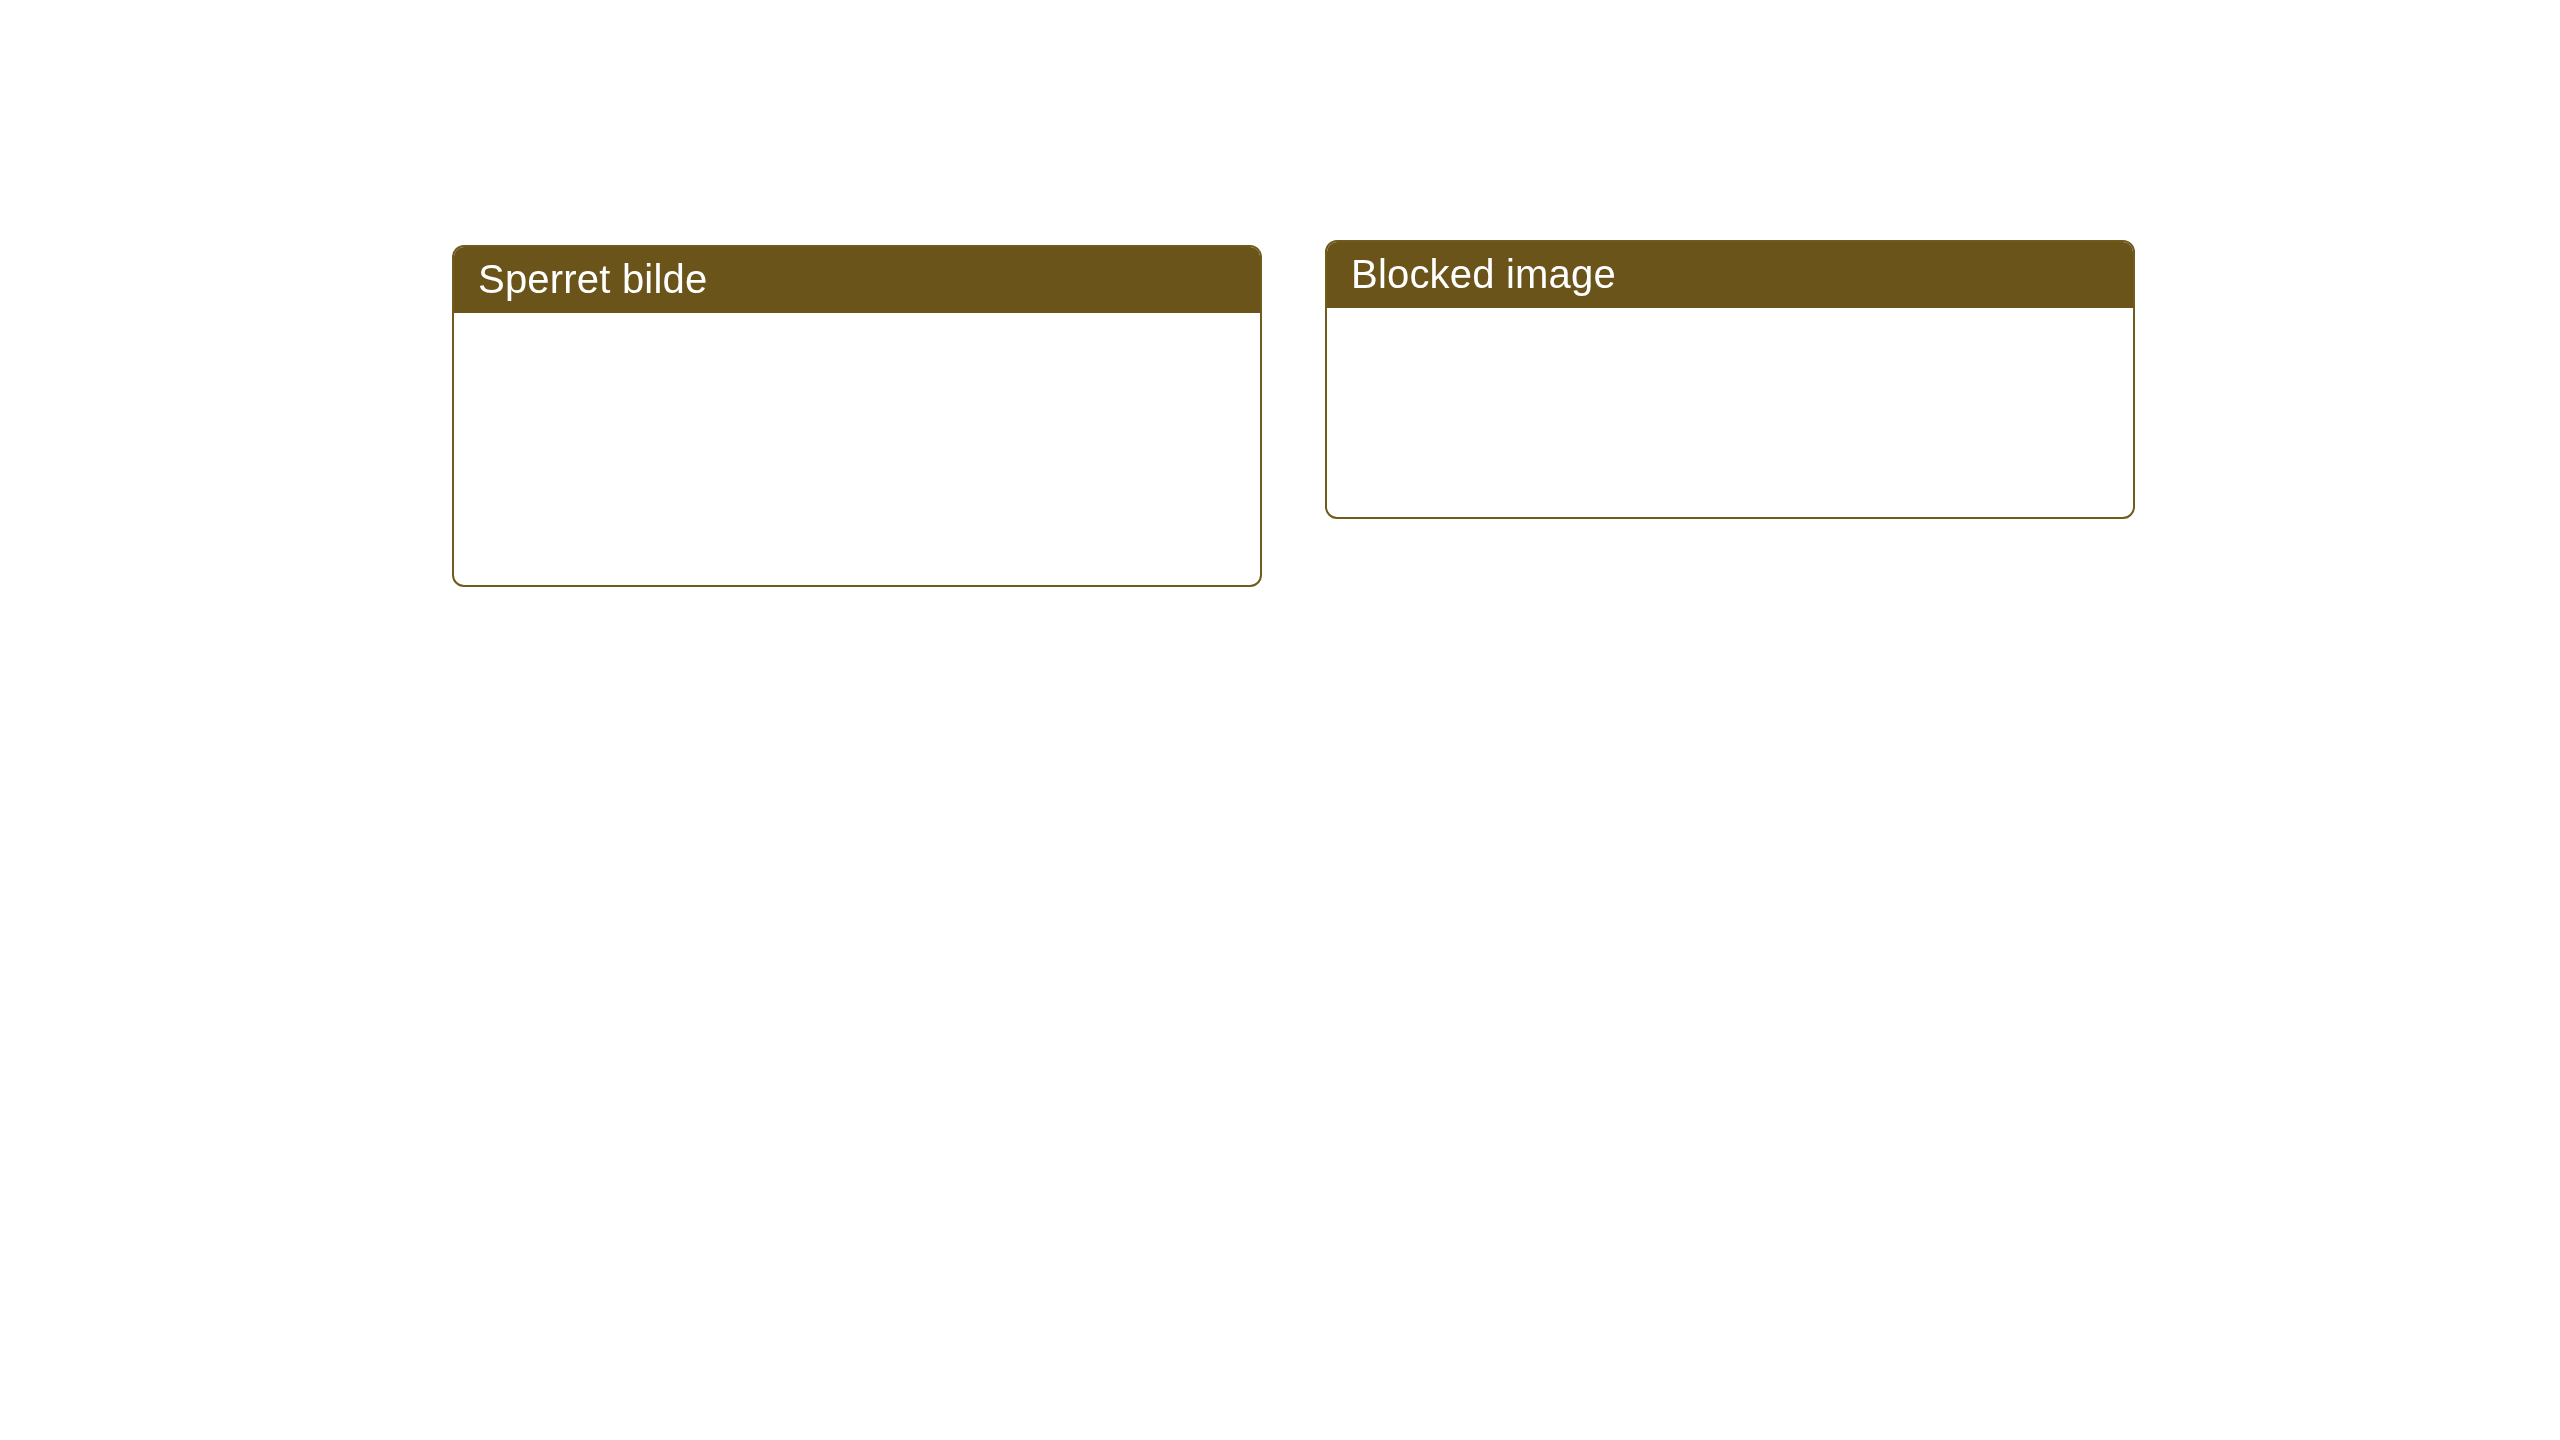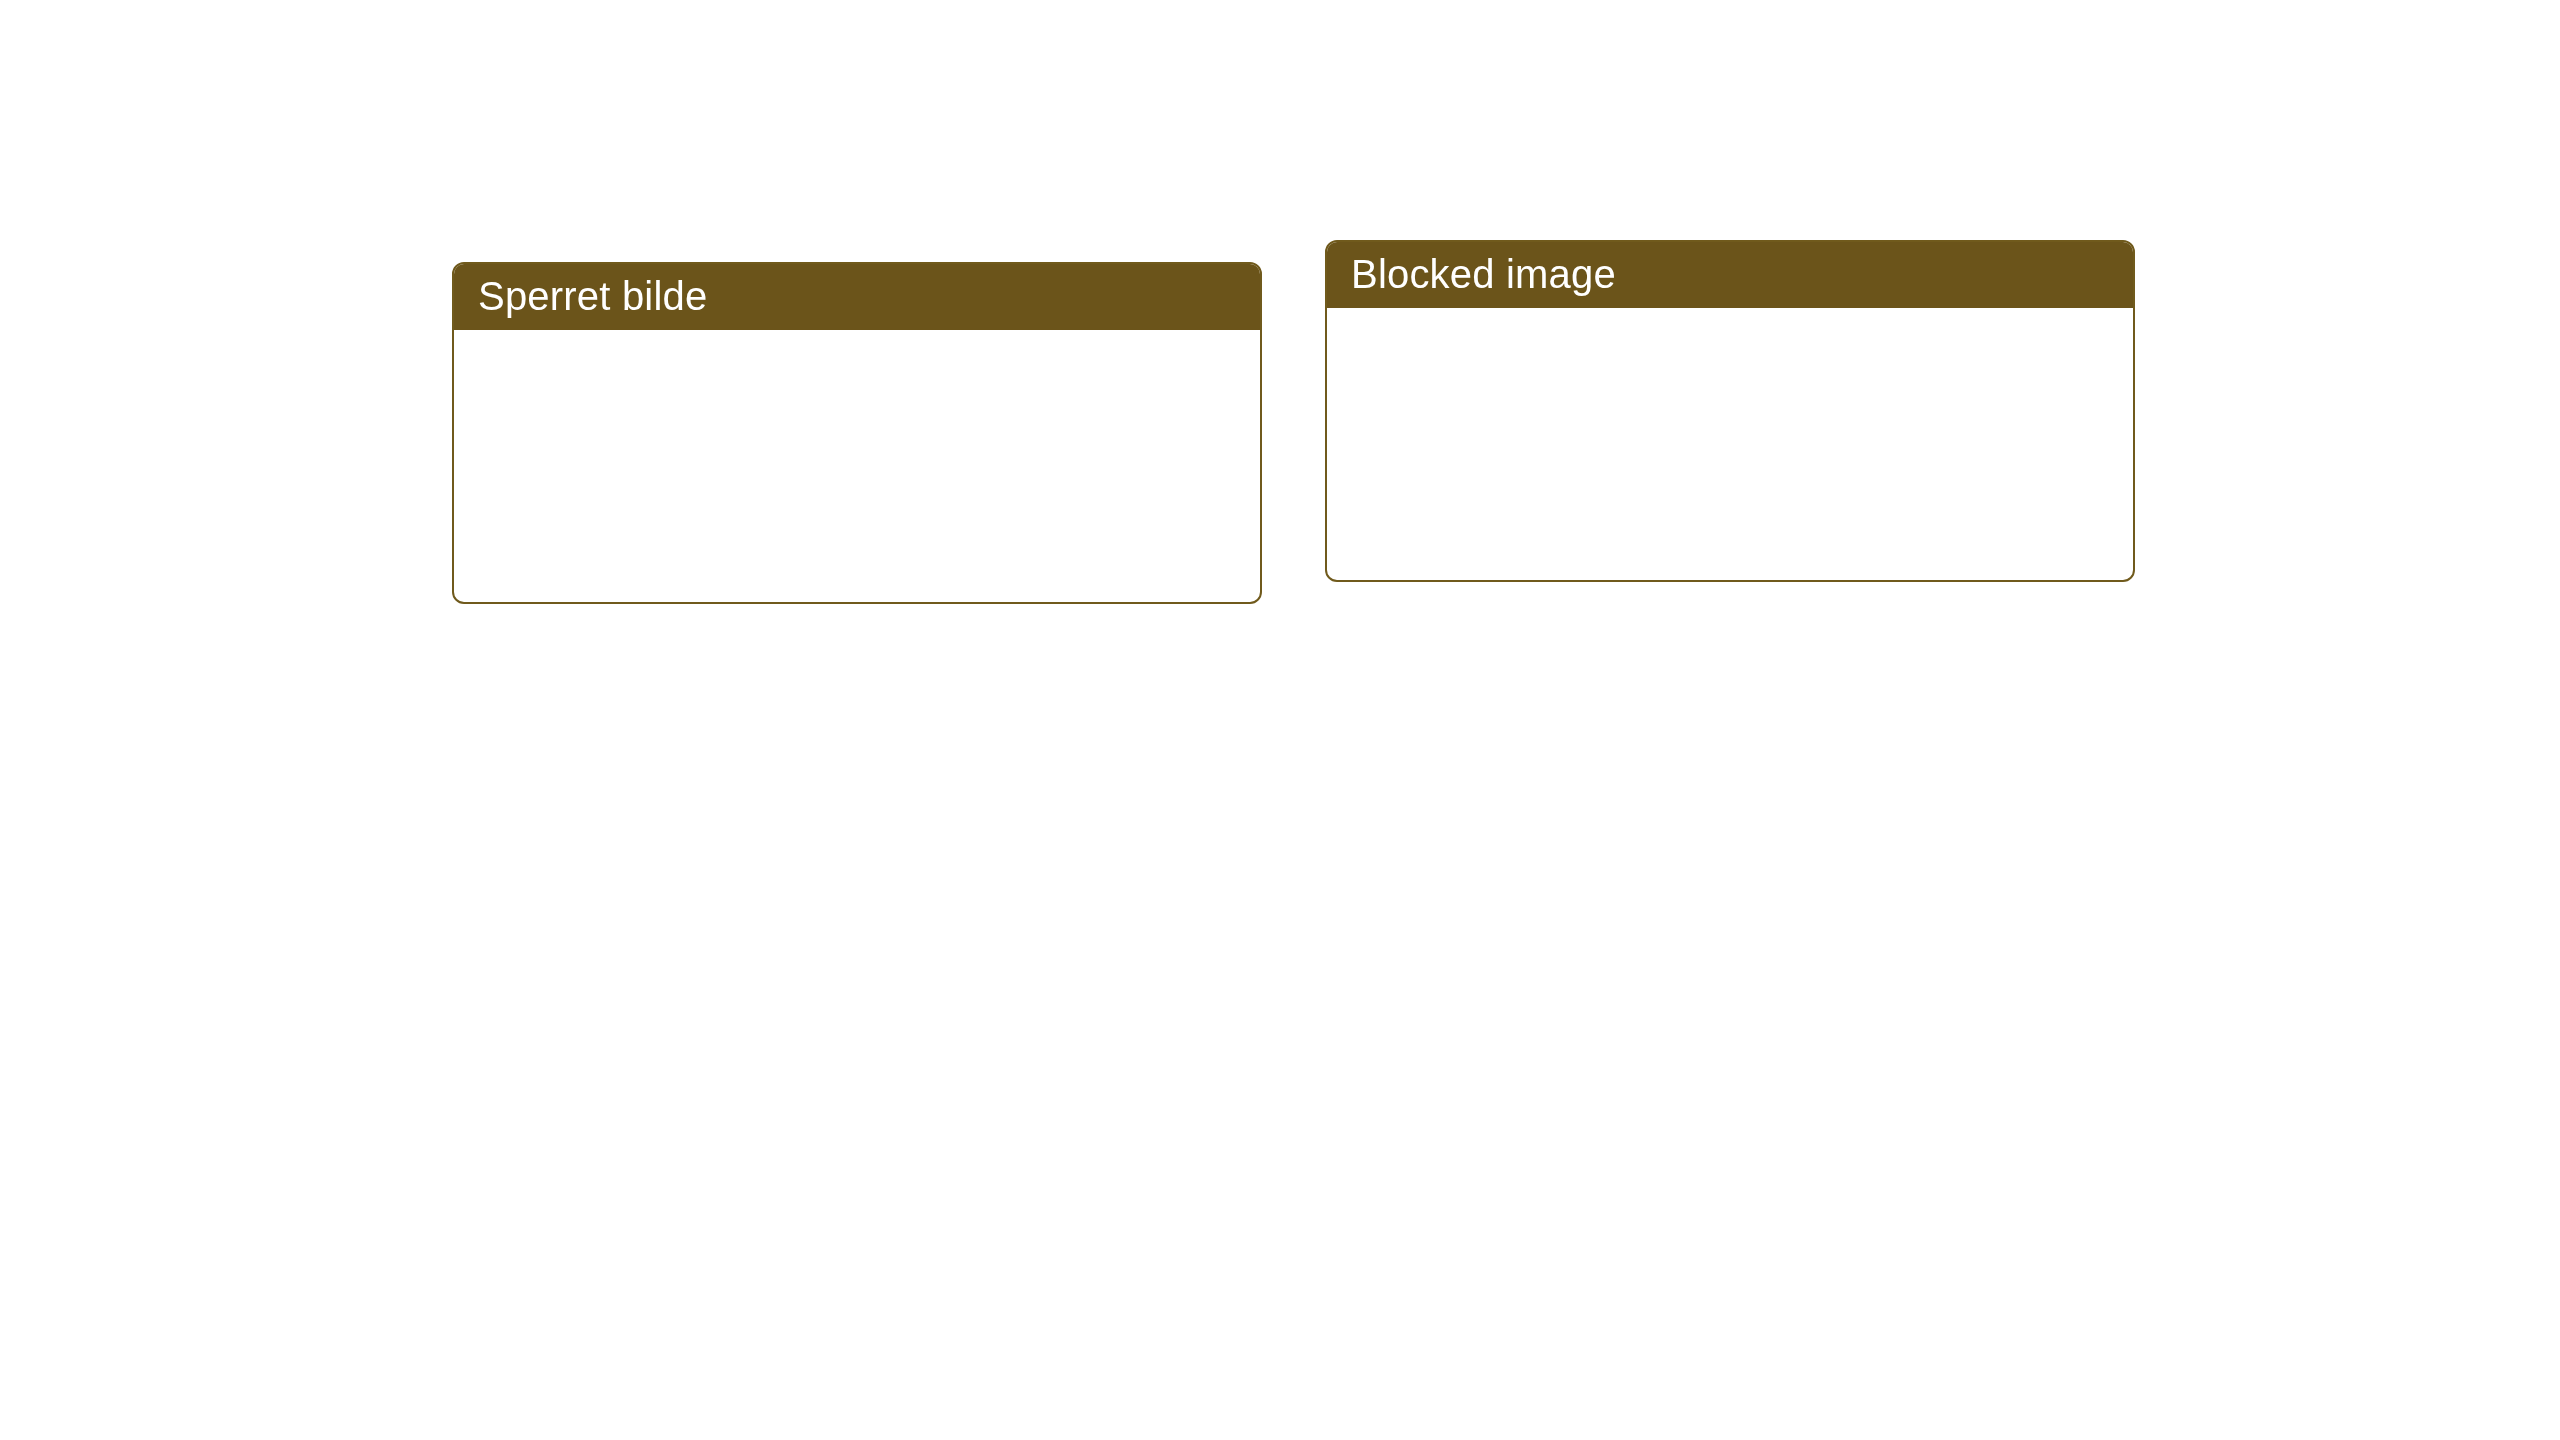--- a/index.html
+++ b/index.html
@@ -50,28 +50,27 @@
   .notice-card .card-body p {
     margin: 0;
   }
 
   
   #card-no {
     left: 452px;
     top: 245px;
     width: 810px;
     height: 342px;
-    margin-top: 17px;
   }
   
   #card-en {
     left: 1325px;
     top: 240px;
     width: 810px;
-    height: 342px;
+    height: 279px;
   }
 </style>
 </head>
 <body>
 
 <div id="stage">
 
   <div class="notice-card" id="card-no">
     <div class="card-header">Sperret bilde</div>
   </div>

